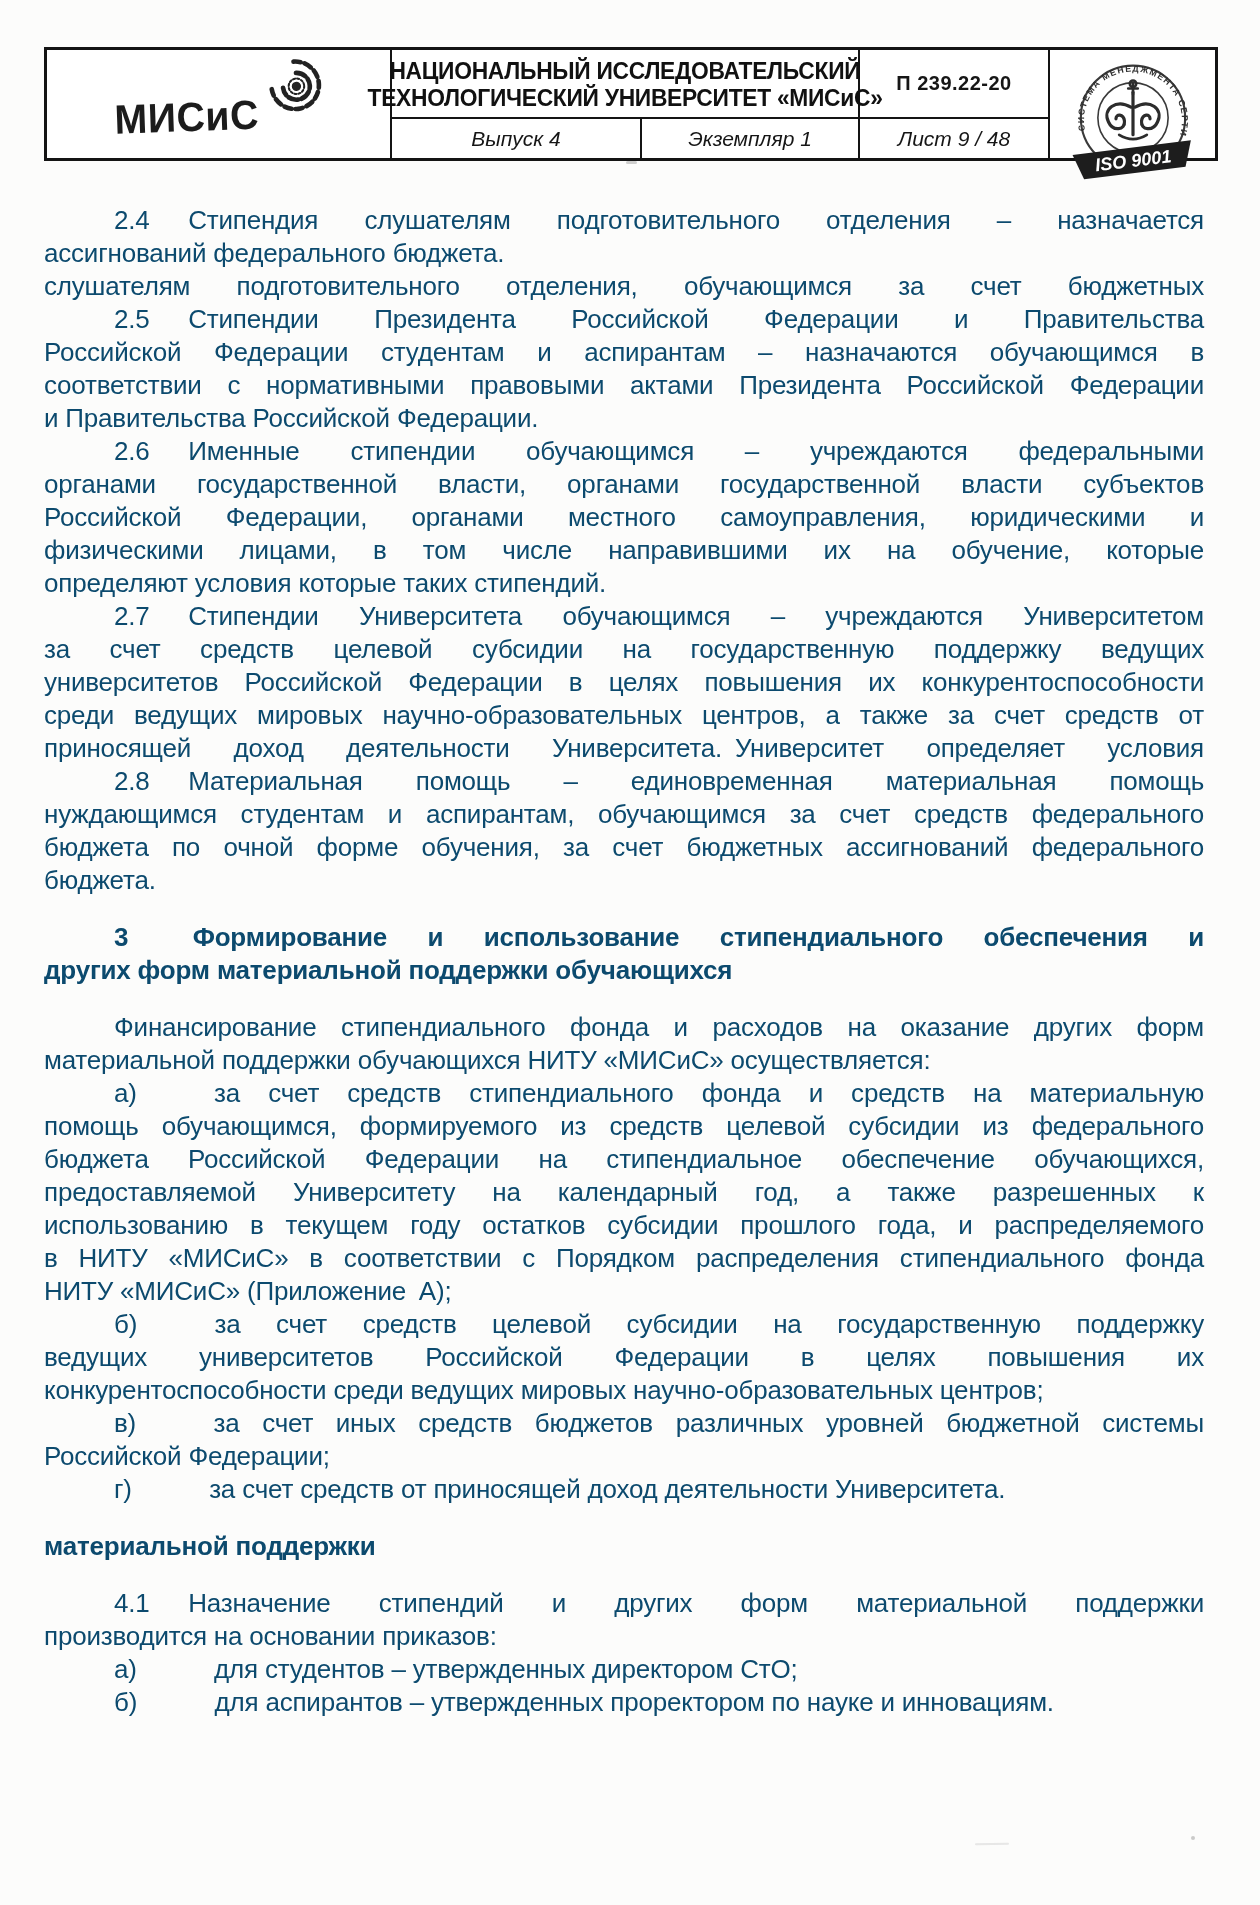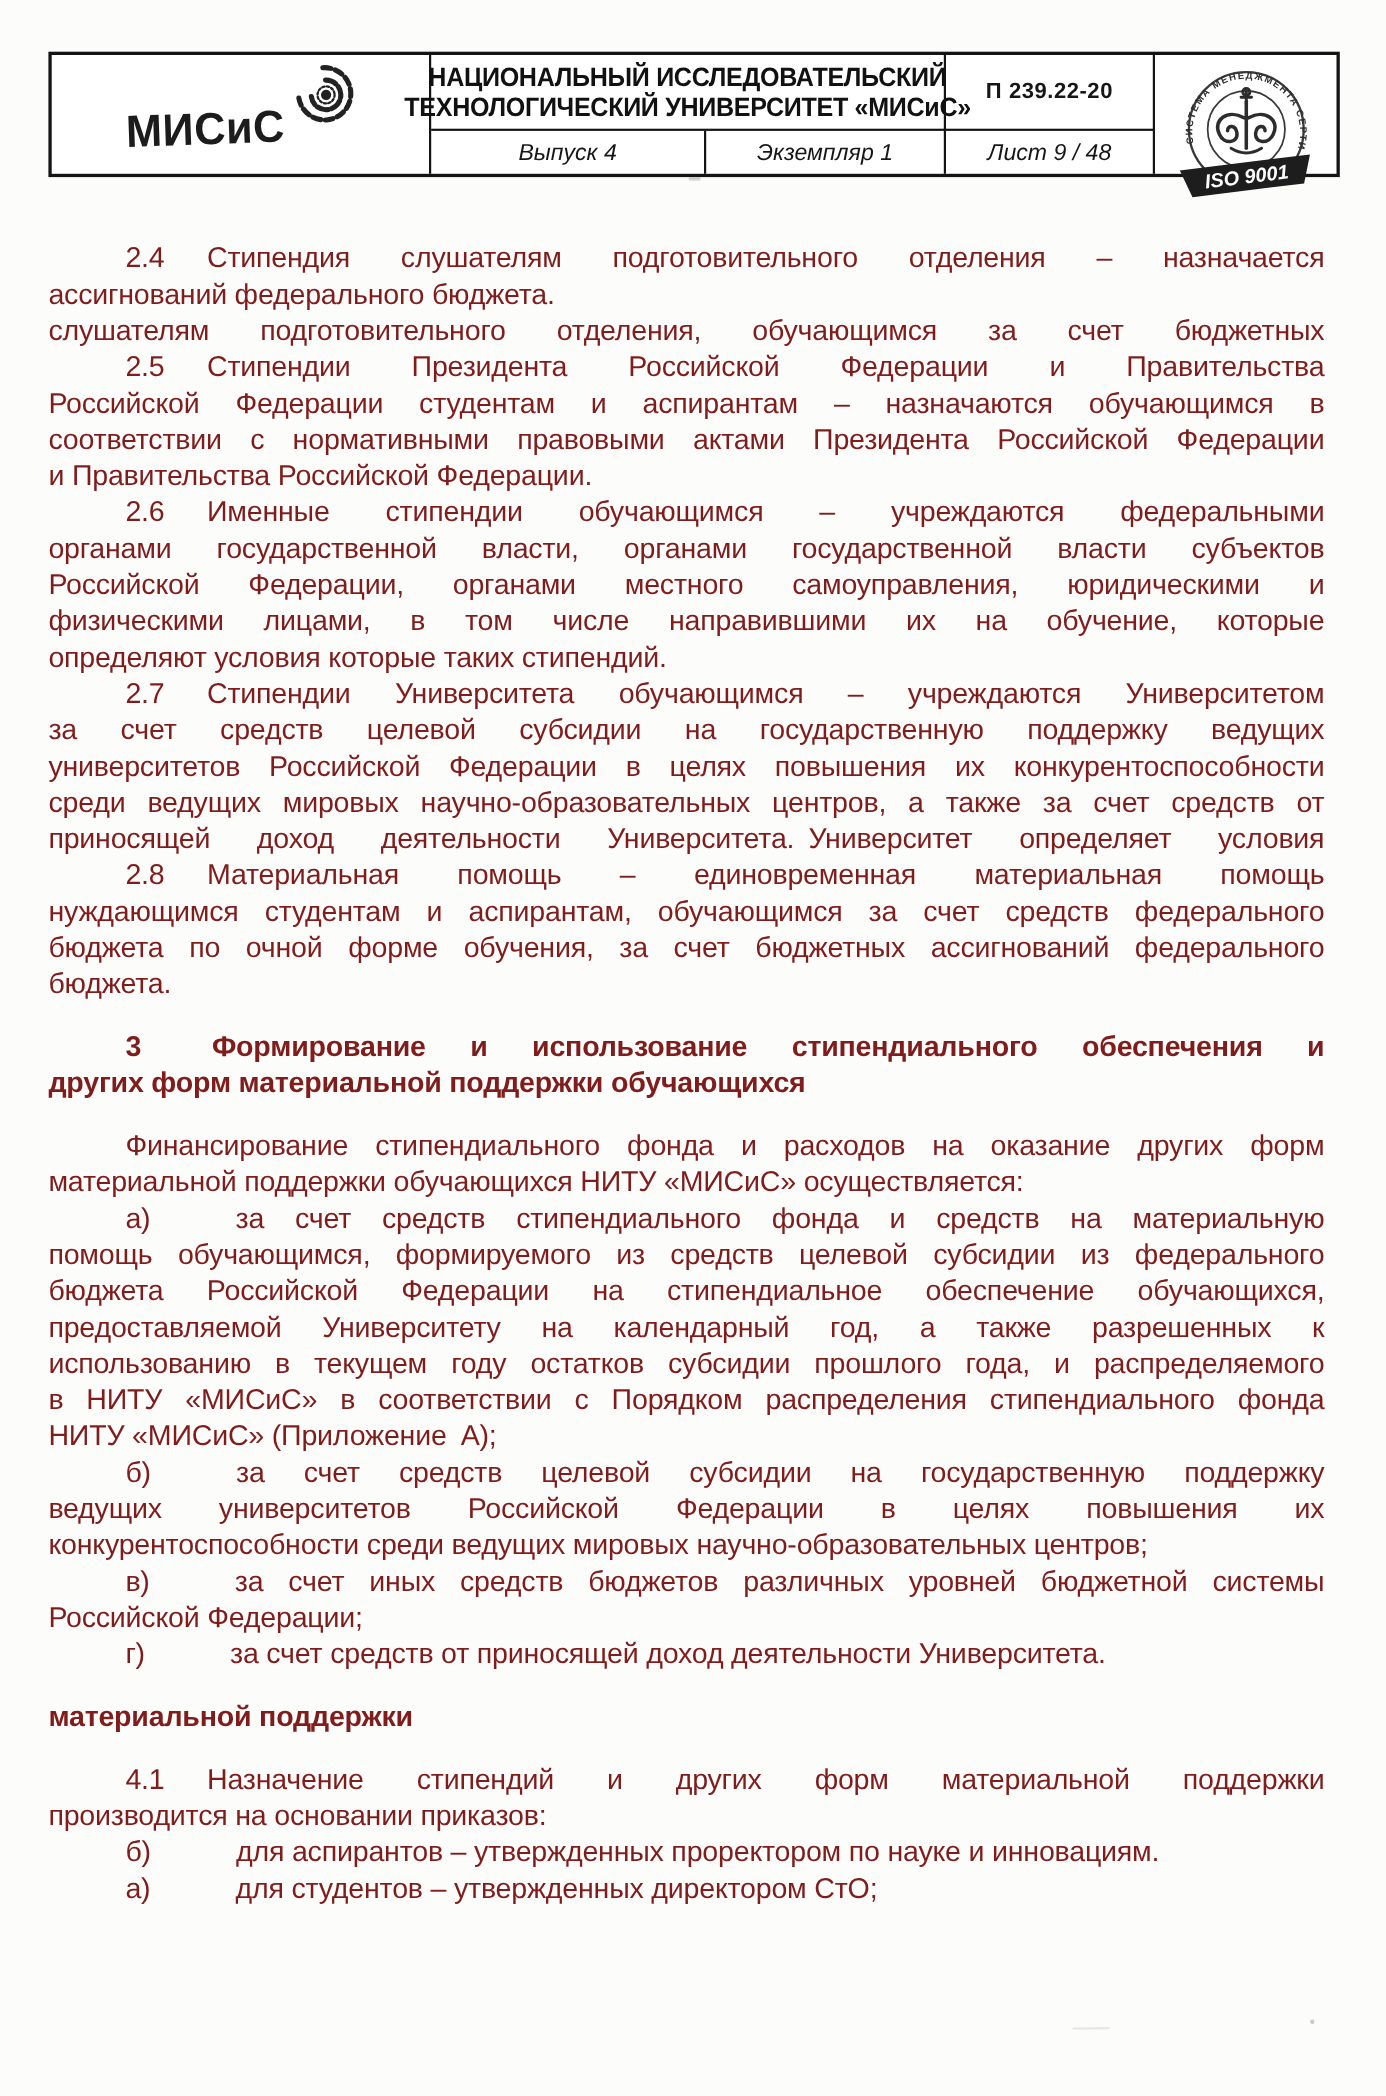--- a/index.html
+++ b/index.html
@@ -39,22 +39,22 @@
 
   .uni-title{
     font-weight:700;font-size:24px;color:#111;text-align:center;white-space:nowrap;
     transform:scaleX(.95);letter-spacing:-.3px;
   }
   .doc-number{font-weight:700;font-size:20px;letter-spacing:.5px;white-space:nowrap}
   .meta-label{font-style:italic;font-weight:400;font-size:21px;white-space:nowrap}
 
   
   .doc-body{
-    position:absolute;left:44px;top:218px;width:1160px;
-    font-size:26px;line-height:33px;letter-spacing:-.2px;color:#7f1d1d;
+    position:absolute;left:44px;top:204px;width:1160px;
+    font-size:26px;line-height:33px;letter-spacing:-.2px;color:#0c4a6e;
   }
   .para{margin:0}
   .para.heading{font-weight:700;margin:24px 0}
   .tline{text-align:justify;text-align-last:justify;min-height:33px}
   .tline.first{text-indent:70px}
   .tline.last{text-align-last:left}
 
   
   .artifact{position:absolute;background:#a9a9a9;border-radius:2px}
   .artifact.a1{left:626px;top:161px;width:11px;height:3px;opacity:.55}
@@ -193,23 +193,23 @@
         <div class="tline first last">г)   за счет средств от приносящей доход деятельности Университета.</div>
       </div>
       <div class="para heading">
         <div class="tline last">материальной поддержки</div>
       </div>
       <div class="para">
         <div class="tline first">4.1  Назначение стипендий и других форм материальной поддержки</div>
         <div class="tline last">производится на основании приказов:</div>
       </div>
       <div class="para">
+        <div class="tline first last">а)   для студентов – утвержденных директором СтО;</div>
+      </div>
+      <div class="para">
         <div class="tline first last">б)   для аспирантов – утвержденных проректором по науке и инновациям.</div>
-      </div>
-      <div class="para">
-        <div class="tline first last">а)   для студентов – утвержденных директором СтО;</div>
       </div>
     </div>
 
   <div class="artifact a1"></div>
   <div class="artifact a2"></div>
   <div class="artifact a3"></div>
 </div>
 
 </body></html>

